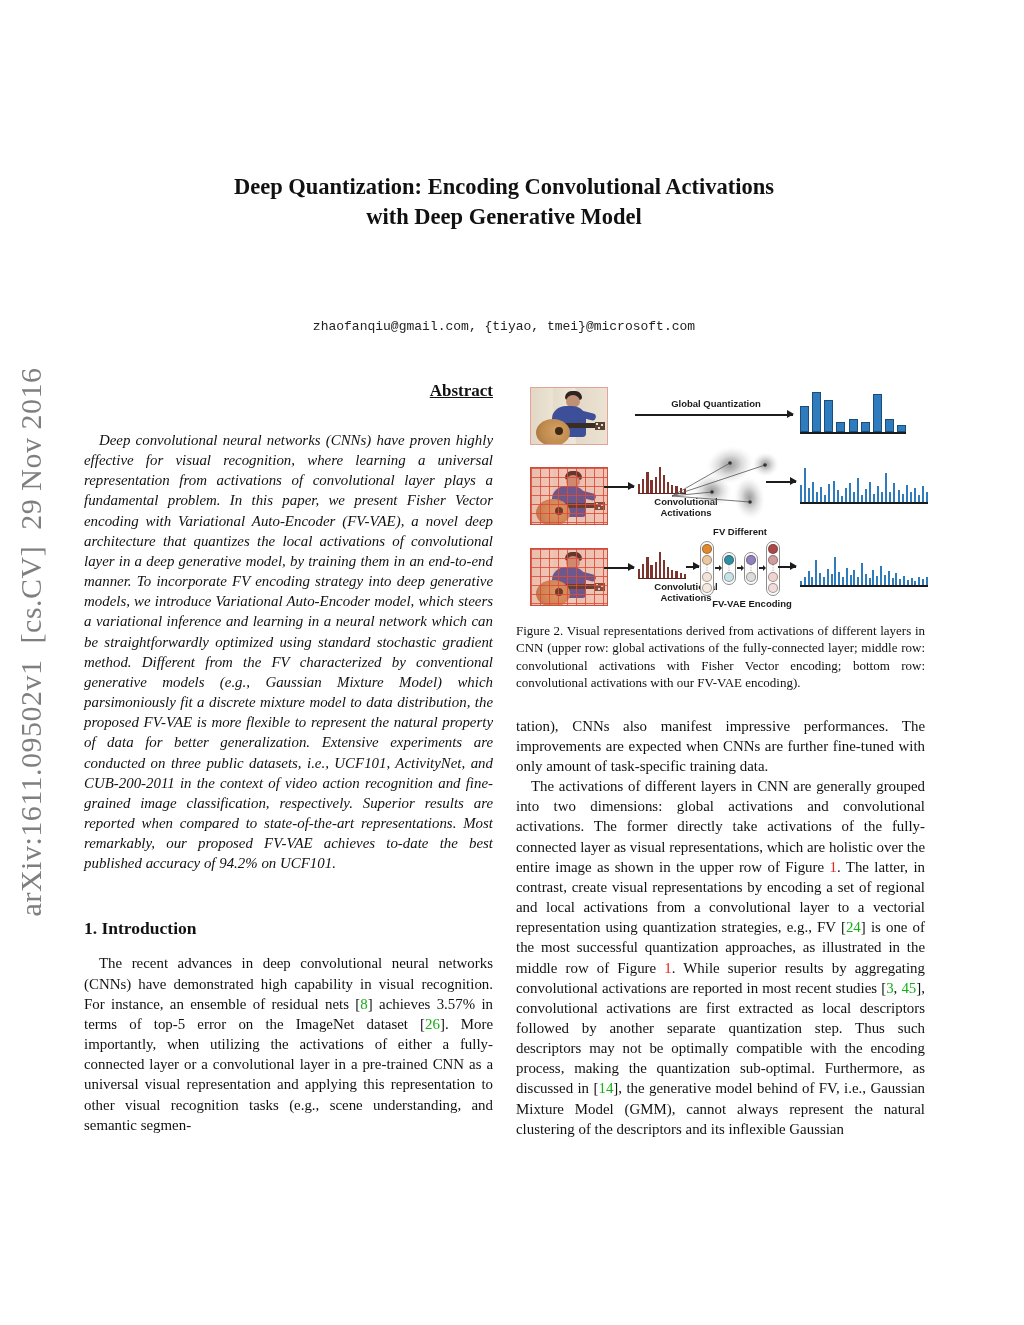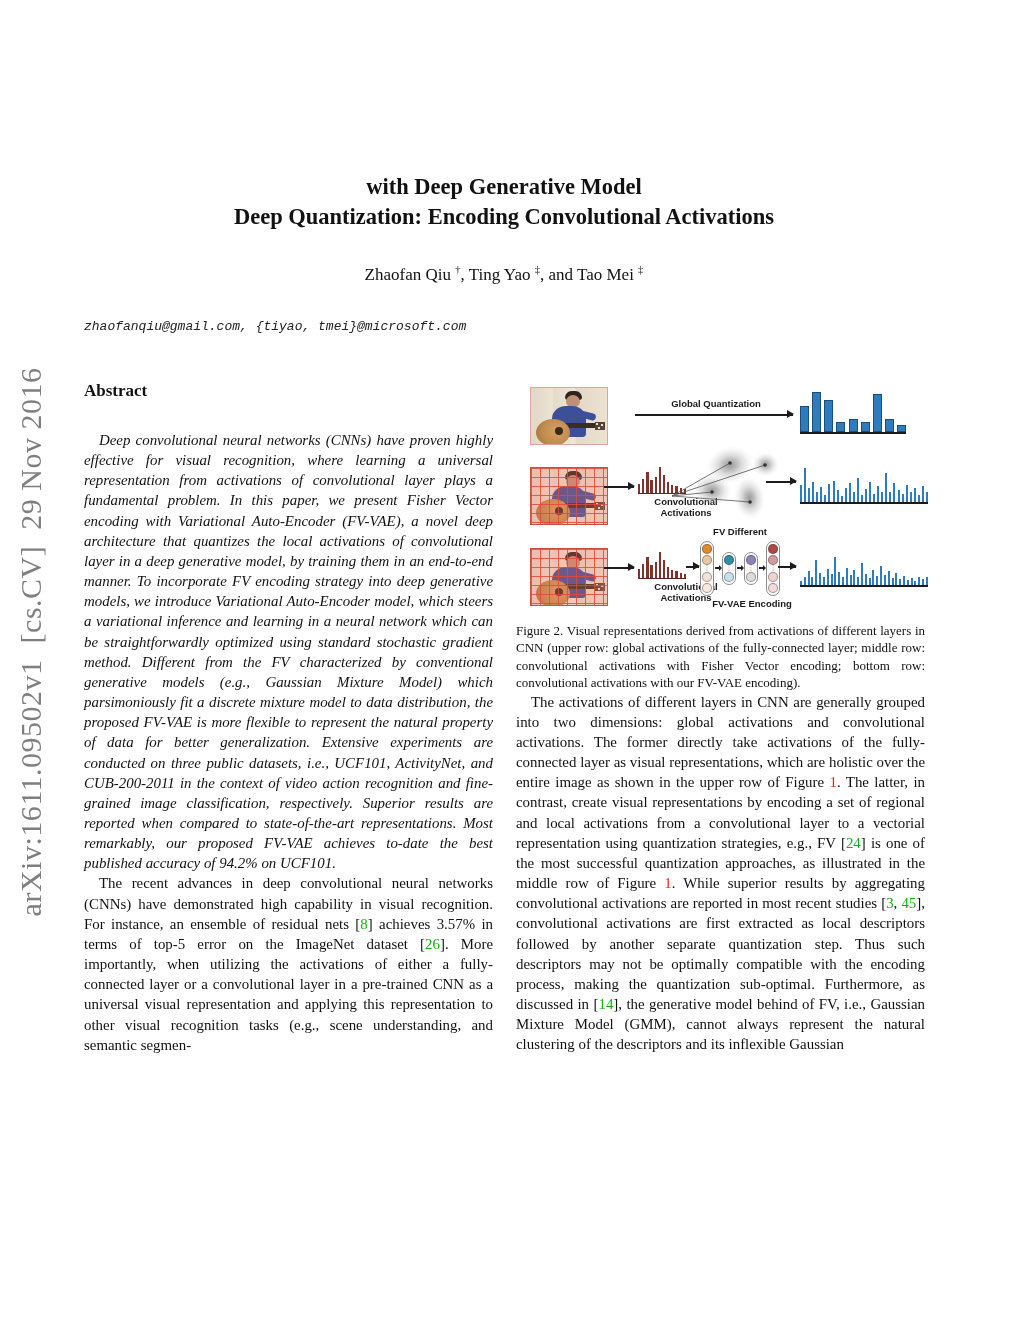--- a/index.html
+++ b/index.html
@@ -10,32 +10,32 @@
   .arxiv-banner{position:absolute;left:-266px;top:622px;width:600px;height:40px;
     transform:rotate(-90deg);transform-origin:center;
     font-family:"Liberation Serif",serif;font-size:30px;color:#817e7e;
     text-align:center;white-space:pre;letter-spacing:.5px;}
 
   
   .title{position:absolute;left:84px;top:172px;width:840px;text-align:center;
     font-size:22.5px;font-weight:bold;line-height:30px;}
   .authors{position:absolute;left:84px;top:264px;width:840px;text-align:center;font-size:17px;}
   .affil{position:absolute;left:84px;top:296px;width:840px;text-align:center;font-size:13.8px;}
-  .email{position:absolute;left:84px;top:319px;width:840px;
-    font-family:"Liberation Mono","DejaVu Sans Mono",monospace;font-size:13px;color:#222;font-style:italic;}
+  .email{position:absolute;left:84px;top:319px;width:840px;text-align:center;
+    font-family:"Liberation Mono","DejaVu Sans Mono",monospace;font-size:13px;color:#222;}
   sup{font-size:.62em;}
   .seg-gap{display:inline-block;width:44px;}
   .seg-green{color:#10b010;}
   .seg-red{color:#e8251a;}
 
   
   .col{position:absolute;width:409px;text-align:justify;font-size:14.9px;line-height:20.15px;}
   .col-left{left:84px;top:380px;}
   .col-right{left:516px;top:385px;}
-  .h-abstract{margin:0 0 28px 0;font-size:17px;line-height:22px;text-align:left;font-weight:bold;}
+  .h-abstract{margin:0 0 28px 0;font-size:17px;line-height:22px;text-align:right;font-weight:bold;text-decoration:underline;}
   .abstract-text{margin:0;font-style:italic;text-indent:15px;}
   .h-intro{margin:43px 0 13px 0;font-size:17.5px;line-height:24px;text-align:left;font-weight:bold;}
   .body-p{margin:0;text-indent:15px;}
   .body-p.noindent{text-indent:0;}
   .caption{margin:0;font-size:13px;line-height:17.4px;}
   .para1{margin-top:24px;}
 
   
   .fig{position:relative;height:237px;font-family:"Liberation Sans",sans-serif;}
   .fig-label{position:absolute;font-size:9.5px;font-weight:bold;color:#1a1a1a;
@@ -90,29 +90,29 @@
     border-left:3.5px solid #222;border-top:3px solid transparent;border-bottom:3px solid transparent;}
 </style>
 </head>
 <body>
 
 <div class="page">
 
   <div class="arxiv-banner">arXiv:1611.09502v1  [cs.CV]  29 Nov 2016</div>
 
   <div class="title">
+    <div>Deep Quantization: Encoding Convolutional Activations</div>
     <div>with Deep Generative Model</div>
-    <div>Deep Quantization: Encoding Convolutional Activations</div>
   </div>
-  <div class="authors"><span>Zhaofan Qiu </span><sup>†</sup><span>, Ting Yao </span><sup>‡</sup><span>, and Tao Mei </span><sup>‡</sup></div>
   <div class="email">zhaofanqiu@gmail.com, {tiyao, tmei}@microsoft.com</div>
 
   <section class="col col-left">
     <h2 class="h-abstract">Abstract</h2>
     <p class="abstract-text">Deep convolutional neural networks (CNNs) have proven highly effective for visual recognition, where learning a universal representation from activations of convolutional layer plays a fundamental problem. In this paper, we present Fisher Vector encoding with Variational Auto-Encoder (FV-VAE), a novel deep architecture that quantizes the local activations of convolutional layer in a deep generative model, by training them in an end-to-end manner. To incorporate FV encoding strategy into deep generative models, we introduce Variational Auto-Encoder model, which steers a variational inference and learning in a neural network which can be straightforwardly optimized using standard stochastic gradient method. Different from the FV characterized by conventional generative models (e.g., Gaussian Mixture Model) which parsimoniously fit a discrete mixture model to data distribution, the proposed FV-VAE is more flexible to represent the natural property of data for better generalization. Extensive experiments are conducted on three public datasets, i.e., UCF101, ActivityNet, and CUB-200-2011 in the context of video action recognition and fine-grained image classification, respectively. Superior results are reported when compared to state-of-the-art representations. Most remarkably, our proposed FV-VAE achieves to-date the best published accuracy of 94.2% on UCF101.</p>
+    <h2 class="h-intro">1. Introduction</h2>
     <p class="body-p"><span>The recent advances in deep convolutional neural networks (CNNs) have demonstrated high capability in visual recognition. For instance, an ensemble of residual nets [</span><span class="seg-green">8</span><span>] achieves 3.57% in terms of top-5 error on the ImageNet dataset [</span><span class="seg-green">26</span><span>]. More importantly, when utilizing the activations of either a fully-connected layer or a convolutional layer in a pre-trained CNN as a universal visual representation and applying this representation to other visual recognition tasks (e.g., scene understanding, and semantic segmen-</span></p>
   </section>
 
   <section class="col col-right">
 
     <div class="fig">
 
       <div class="photo plain" style="left:14px;top:2px;">
         <div class="ph-hair"></div>
         <div class="ph-head"></div>
@@ -308,16 +308,17 @@
           <div class="bar" style="width: 2px; height: 26%; background: rgb(46, 124, 190);"></div>
           <div class="bar" style="width: 2px; height: 15%; background: rgb(46, 124, 190);"></div>
           <div class="bar" style="width: 2px; height: 30%; background: rgb(46, 124, 190);"></div>
           <div class="bar" style="width: 2px; height: 22%; background: rgb(46, 124, 190);"></div>
           <div class="bar" style="width: 2px; height: 28%; background: rgb(46, 124, 190);"></div>
         </div>
       <div class="fig-label" style="left:171px;top:214px;width:130px;">FV-VAE Encoding</div>
     </div>
 
     <p class="caption">Figure 2. Visual representations derived from activations of different layers in CNN (upper row: global activations of the fully-connected layer; middle row: convolutional activations with Fisher Vector encoding; bottom row: convolutional activations with our FV-VAE encoding).</p>
+    <p class="body-p noindent para1">tation), CNNs also manifest impressive performances. The improvements are expected when CNNs are further fine-tuned with only amount of task-specific training data.</p>
     <p class="body-p"><span>The activations of different layers in CNN are generally grouped into two dimensions: global activations and convolutional activations. The former directly take activations of the fully-connected layer as visual representations, which are holistic over the entire image as shown in the upper row of Figure </span><span class="seg-red">1</span><span>. The latter, in contrast, create visual representations by encoding a set of regional and local activations from a convolutional layer to a vectorial representation using quantization strategies, e.g., FV [</span><span class="seg-green">24</span><span>] is one of the most successful quantization approaches, as illustrated in the middle row of Figure </span><span class="seg-red">1</span><span>. While superior results by aggregating convolutional activations are reported in most recent studies [</span><span class="seg-green">3</span><span>, </span><span class="seg-green">45</span><span>], convolutional activations are first extracted as local descriptors followed by another separate quantization step. Thus such descriptors may not be optimally compatible with the encoding process, making the quantization sub-optimal. Furthermore, as discussed in [</span><span class="seg-green">14</span><span>], the generative model behind of FV, i.e., Gaussian Mixture Model (GMM), cannot always represent the natural clustering of the descriptors and its inflexible Gaussian</span></p>
   </section>
 
 </div>
 
 </body></html>

